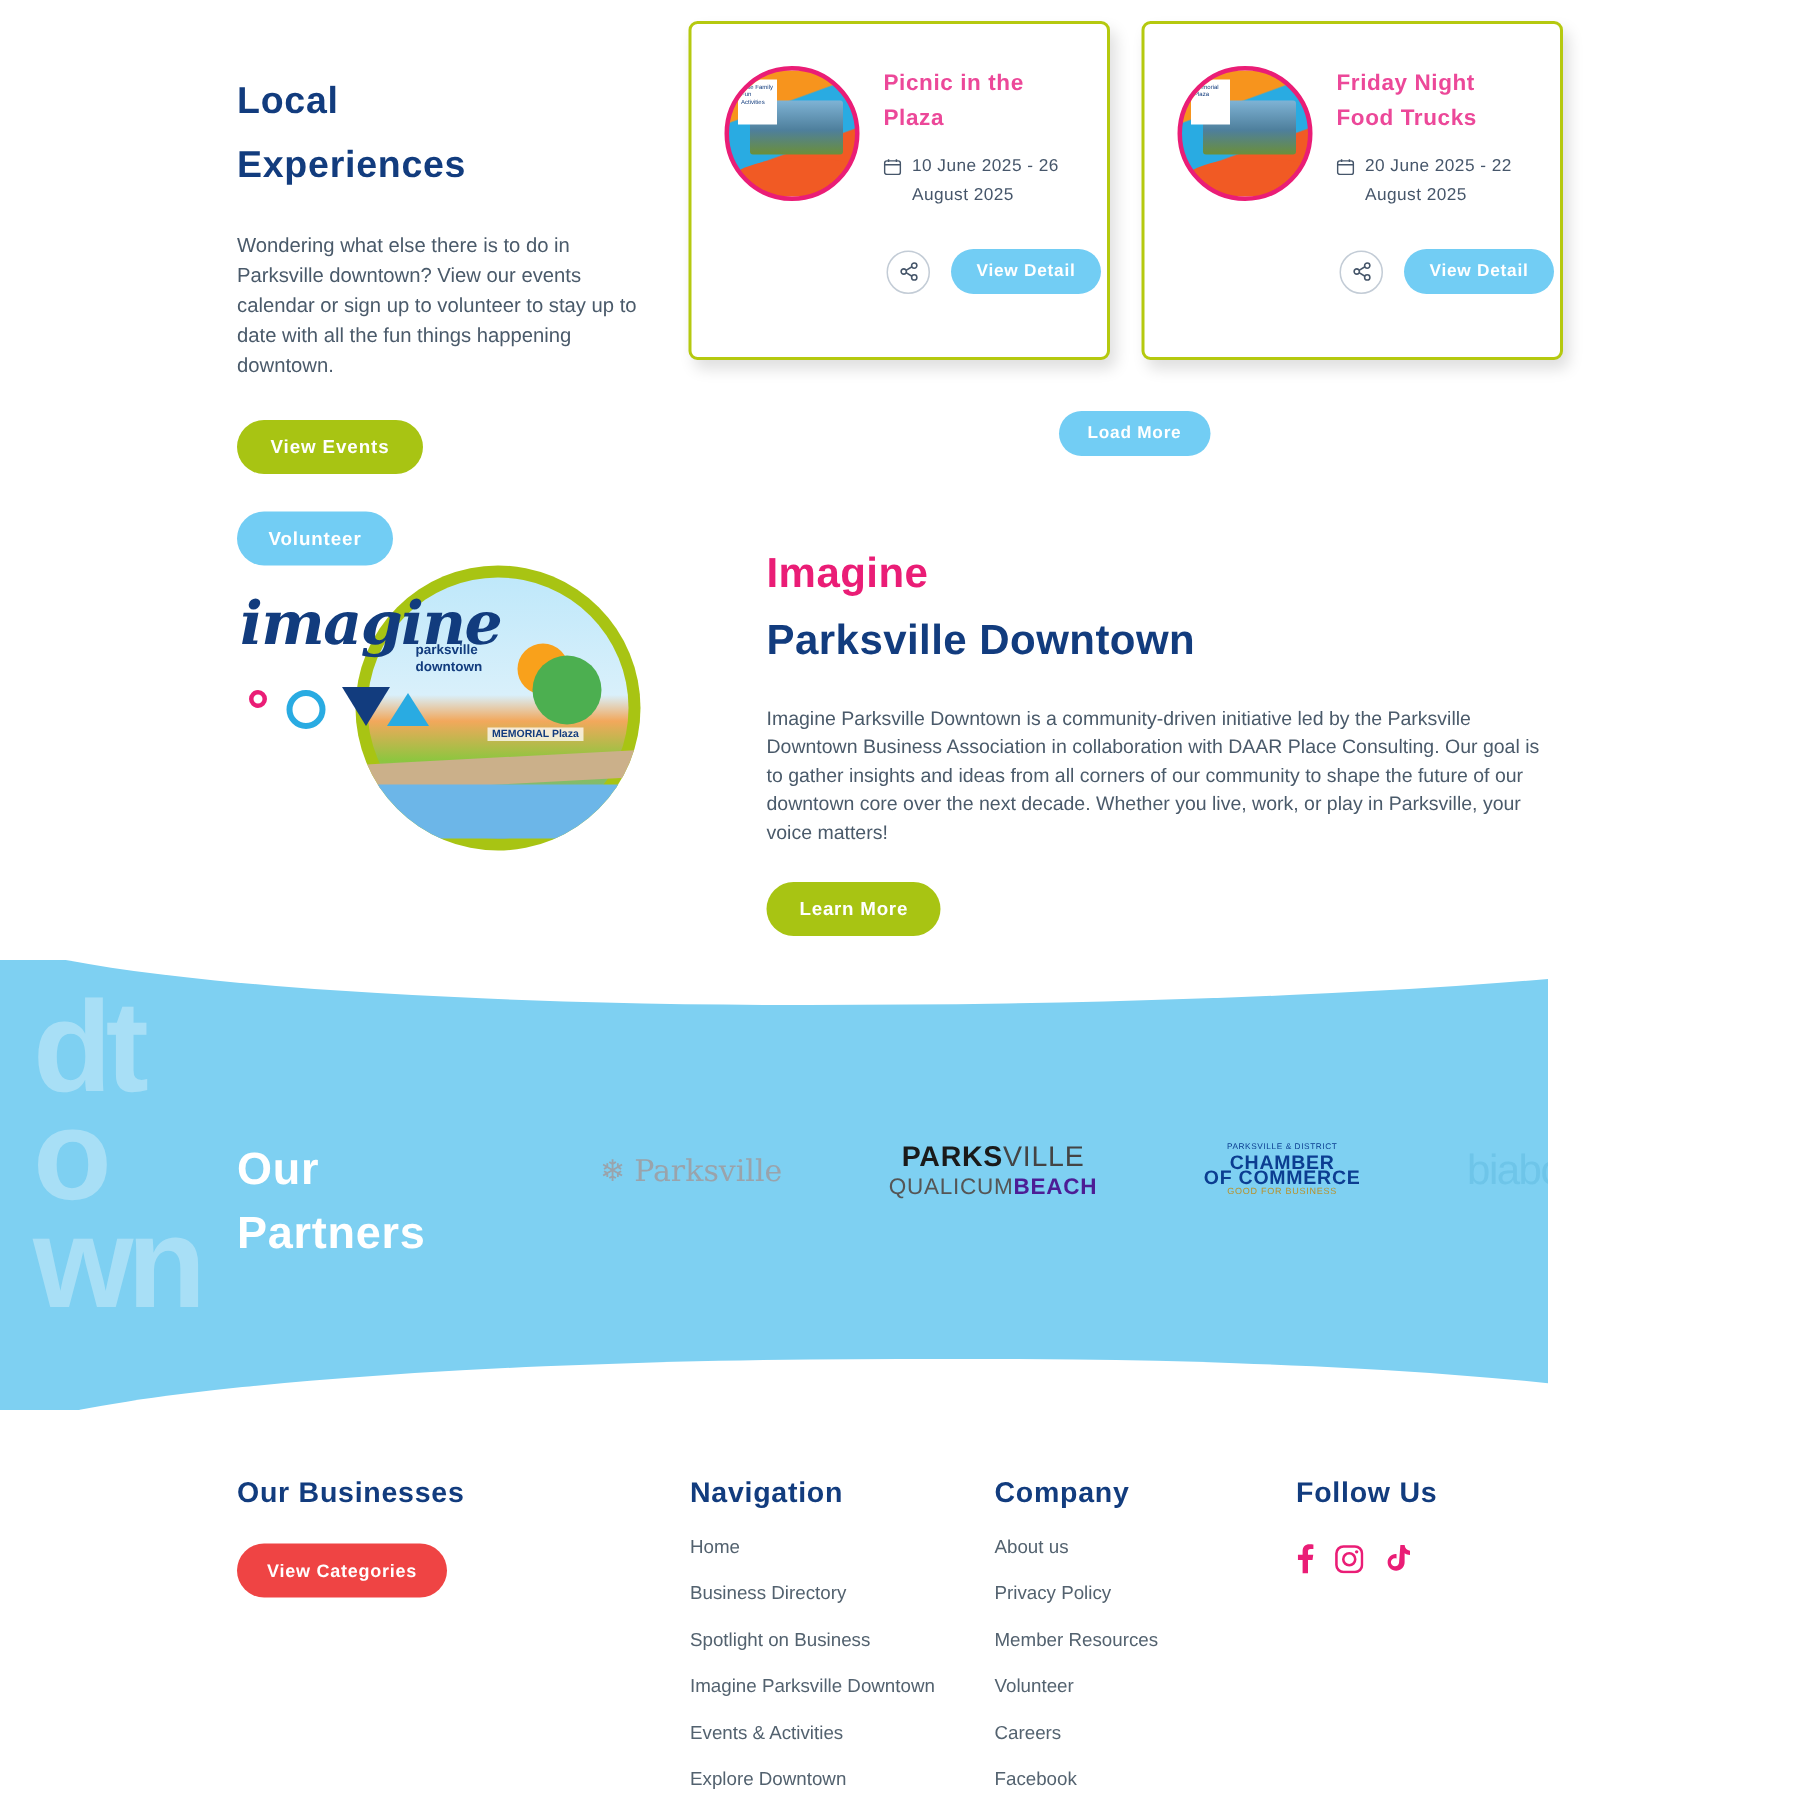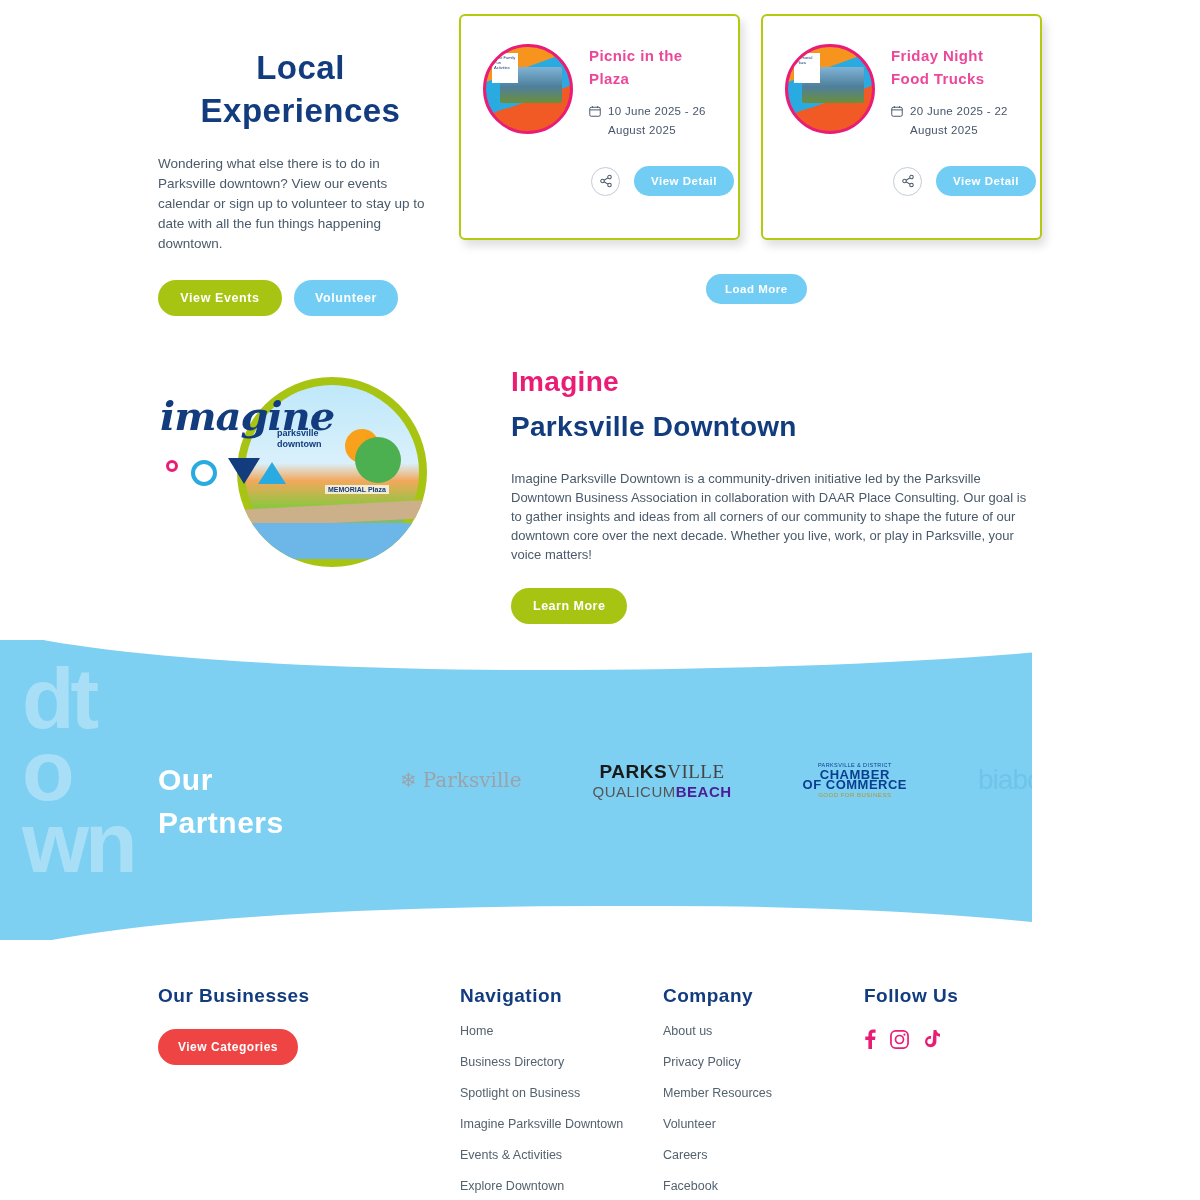--- a/index.html
+++ b/index.html
@@ -7,28 +7,28 @@
     width: 1200px; height: 1200px;
     font-family: "Liberation Sans", sans-serif;
     background: #ffffff;
     overflow: hidden;
   }
   .page { position: relative; width: 1200px; height: 1200px; }
 
   
   .local-exp { position: absolute; left: 158px; top: 46px; width: 285px; }
   .local-exp h1 {
-    font-size: 33px; line-height: 43px; color: #123c7e;
-    font-weight: 700; letter-spacing: .5px; text-align: center;
+    font-size: 25px; line-height: 43px; color: #123c7e;
+    font-weight: 700; letter-spacing: .5px;
   }
   .local-exp p {
     margin-top: 22px; font-size: 13.5px; line-height: 20px; color: #4a5a6a;
     width: 275px;
   }
-  .btn-row { margin-top: 26px; display: flex; gap: 12px; }
+  .btn-row { margin-top: 26px; display: flex; gap: 25px; flex-direction: column; }
   .btn {
     border: none; border-radius: 20px; color: #fff; font-size: 12.5px;
     font-weight: 700; letter-spacing: .6px; cursor: pointer;
     padding: 11px 0; text-align: center; font-family: "Liberation Sans", sans-serif;
   }
   .btn-green { background: #a8c413; width: 124px; }
   .btn-blue  { background: #72cdf4; width: 104px; }
 
   
   .cards { position: absolute; left: 459px; top: 14px; display: flex; gap: 21px; }
@@ -184,21 +184,21 @@
     position: absolute; left: 400px; top: 120px; width: 640px;
     display: flex; align-items: center; justify-content: space-between;
   }
   .logo-item { text-align: center; }
   .logo-parksville { display: flex; align-items: center; gap: 6px; }
   .logo-snow { color: #8fd3f0; font-size: 26px; }
   .logo-parksville span {
     font-size: 20px; color: #9aa3ab; font-family: "DejaVu Serif", serif;
   }
   .logo-pqb .l1 { font-size: 19px; font-weight: 700; color: #1a1a1a; letter-spacing: .5px; }
-  .logo-pqb .l1 em { font-style: normal; color: #444; font-weight: 400; font-family: Liberation Serif, serif; }
+  .logo-pqb .l1 em { font-style: normal; color: #444; font-weight: 400; }
   .logo-pqb .l2 { font-size: 15px; color: #555; letter-spacing: .5px; }
   .logo-pqb .l2 b { color: #4c1d95; }
   .logo-chamber {
     font-size: 8px; color: #0b3d91; text-align: center; line-height: 10px;
   }
   .logo-chamber .big { font-size: 13px; font-weight: 700; letter-spacing: .5px; }
   .logo-chamber .tiny { font-size: 5.5px; letter-spacing: .4px; }
   .logo-chamber .gold { color: #b8912a; font-size: 6px; letter-spacing: .5px; }
   .logo-biabc { font-size: 28px; color: #6ec5e9; letter-spacing: -1px; }
 

